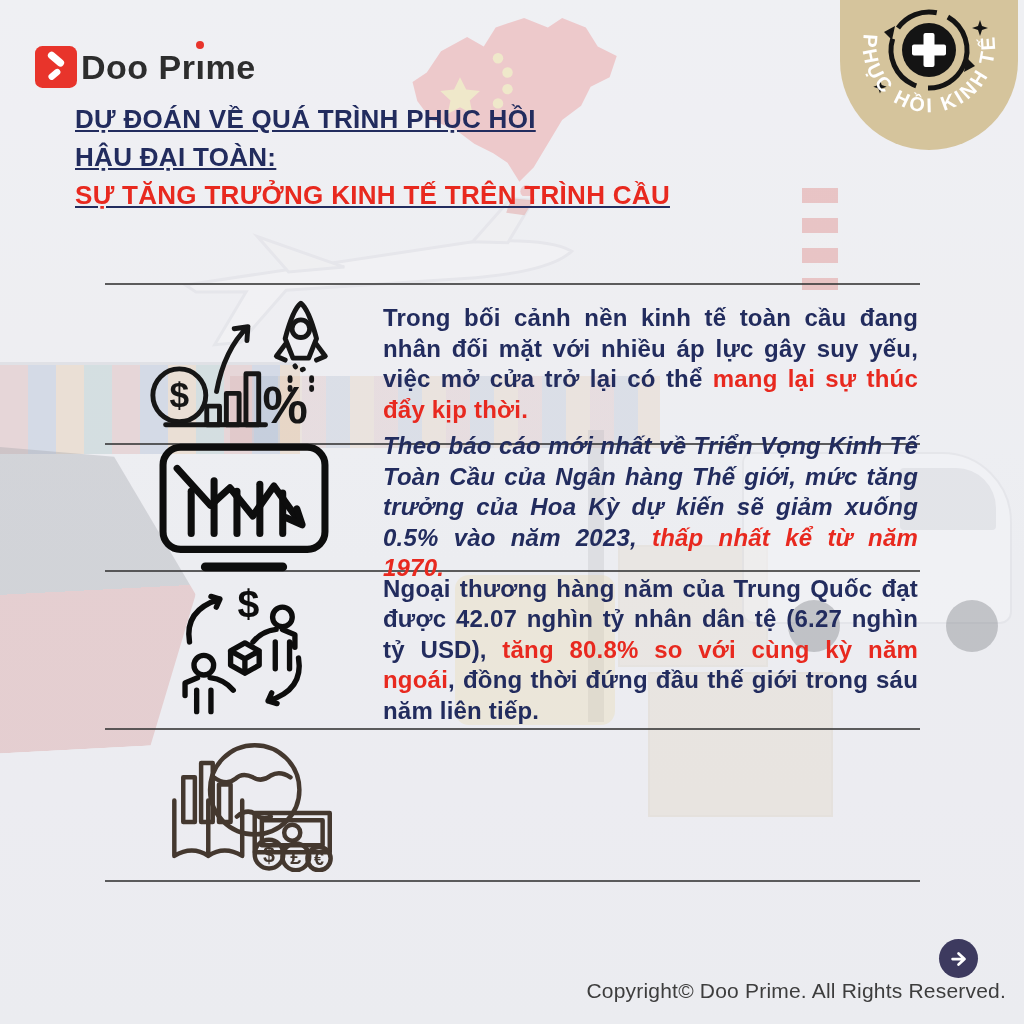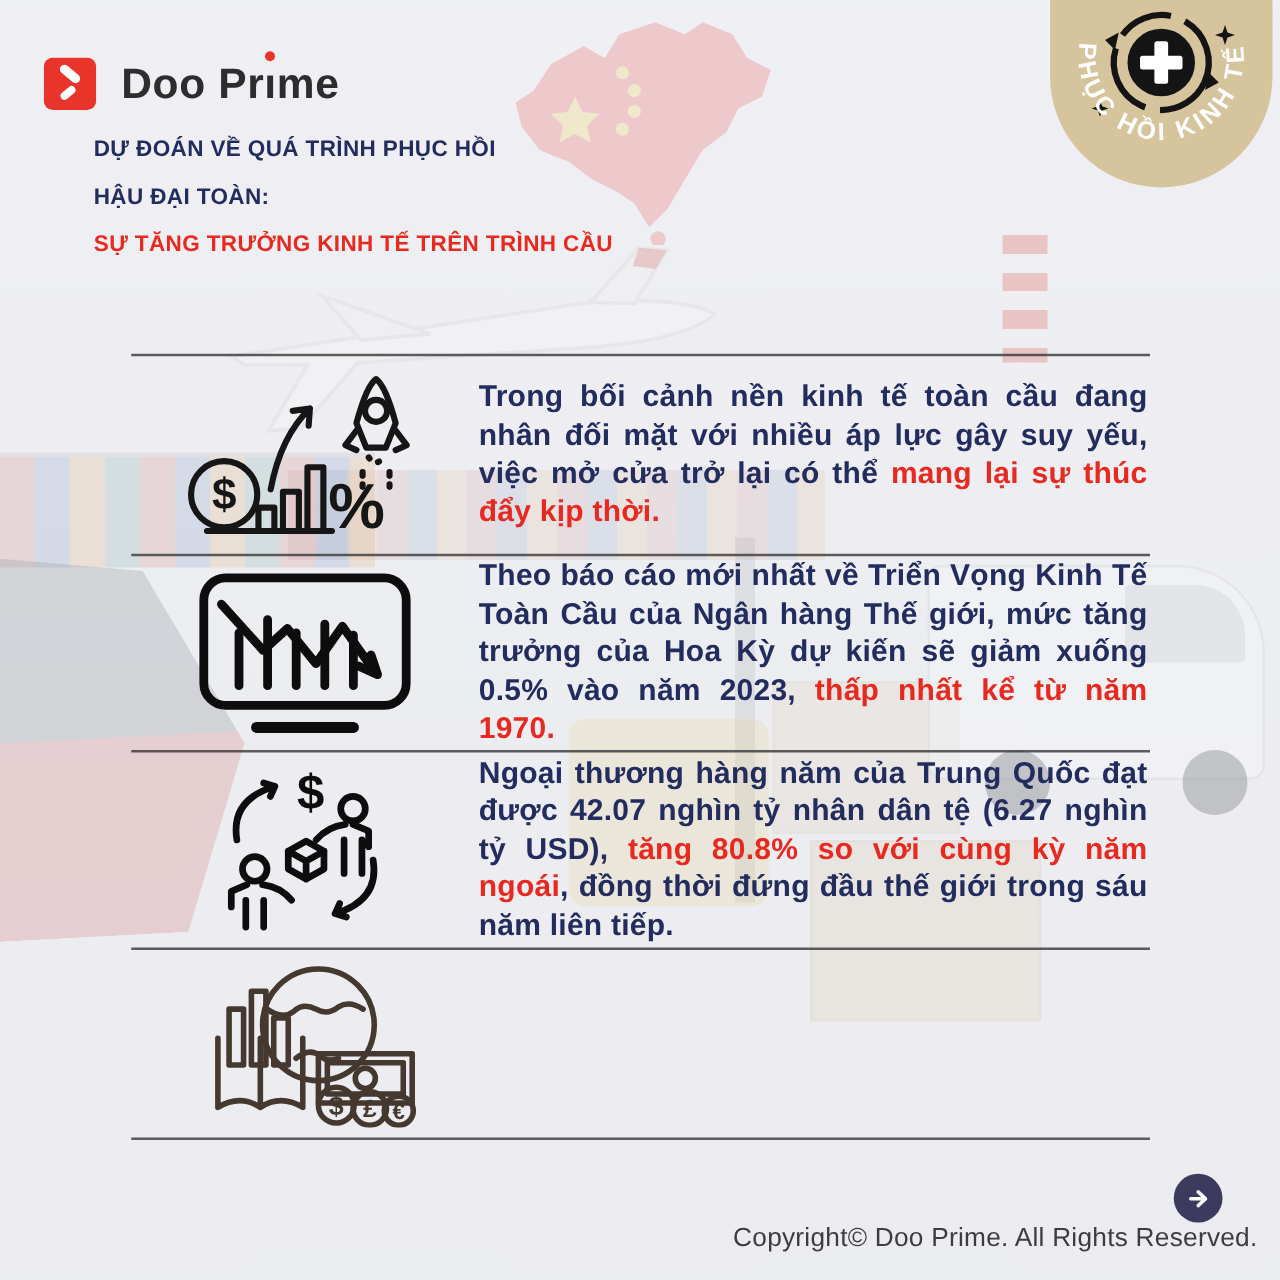--- a/index.html
+++ b/index.html
@@ -28,38 +28,38 @@
   .bg-van .win{position:absolute;right:14px;top:14px;width:96px;height:62px;background:#c8ccd3;border-radius:4px 40px 4px 4px;}
   .bg-wheel{position:absolute;width:52px;height:52px;border-radius:50%;background:#3a3f45;opacity:.45;}
   .bg-forklift-mast{left:588px;top:430px;width:16px;height:292px;background:#7b7f86;opacity:.25;}
   .bg-forklift-body{left:455px;top:575px;width:160px;height:150px;background:#e3c464;border-radius:14px;opacity:.30;}
   .bg-box1{left:618px;top:545px;width:150px;height:122px;background:#d9c6a2;border:2px solid #c9b58f;opacity:.32;}
   .bg-box2{left:648px;top:672px;width:185px;height:145px;background:#d5c096;border:2px solid #c4ae84;opacity:.32;}
   .bg-plane{left:165px;top:198px;width:430px;height:150px;opacity:.55;transform:rotate(-5deg);}
   .bg-map{left:392px;top:6px;width:250px;height:190px;opacity:.62;}
   .bg::after{content:"";position:absolute;inset:0;background:rgba(237,238,242,.45);}
   
-  .logo{position:absolute;left:35px;top:46px;display:flex;align-items:center;gap:20px;z-index:2;}
+  .logo{position:absolute;left:35px;top:46px;display:flex;align-items:center;gap:4px;z-index:2;}
   .logo-text{font-size:34px;font-weight:700;color:#2d2d2d;letter-spacing:.5px;position:relative;}
   .iwrap{position:relative;}
   .idot{position:absolute;left:50%;transform:translateX(-50%);top:-7px;width:8px;height:8px;border-radius:50%;
         background:var(--accent-red);}
   .badge{position:absolute;left:840px;top:0;width:178px;height:150px;z-index:2;
          background:var(--badge-bg);border-radius:0 0 92px 92px;}
   .badge svg{position:absolute;inset:0;}
   .badge-label-text{fill:#fff;font-weight:700;font-size:20px;letter-spacing:3px;font-family:"Liberation Sans",sans-serif;}
   
   .title{position:absolute;left:75px;top:100px;z-index:2;}
-  .title h1{margin:0;font-size:18px;line-height:38px;font-weight:700;color:var(--navy);letter-spacing:.3px;}
+  .title h1{margin:0;font-size:26px;line-height:38px;font-weight:700;color:var(--navy);letter-spacing:.3px;text-decoration:underline;}
   .title .t-red{color:var(--red);}
   
   .rows{position:absolute;left:105px;top:283px;width:815px;z-index:2;}
   .row{display:flex;align-items:center;border-top:2px solid rgba(58,58,58,.82);}
   .row:nth-of-type(1){height:160px;}
-  .row:nth-of-type(2){height:157px;}
+  .row:nth-of-type(2){height:127px;font-style:italic;}
   .row:nth-of-type(3){height:158px;}
   .row:nth-of-type(4){height:154px;}
   .row:nth-of-type(4){border-bottom:2px solid rgba(58,58,58,.82);}
   .row-icon{flex:0 0 278px;display:flex;justify-content:center;align-items:center;}
   .row-text{flex:1;margin:0;padding-right:2px;text-align:justify;font-weight:700;
             font-size:24px;line-height:30.5px;color:var(--navy);letter-spacing:.2px;}
   .seg-red{color:var(--red);}
   
   .next-btn{position:absolute;left:939px;top:939px;width:39px;height:39px;border-radius:50%;
             background:var(--button-bg);border:none;display:flex;align-items:center;justify-content:center;

